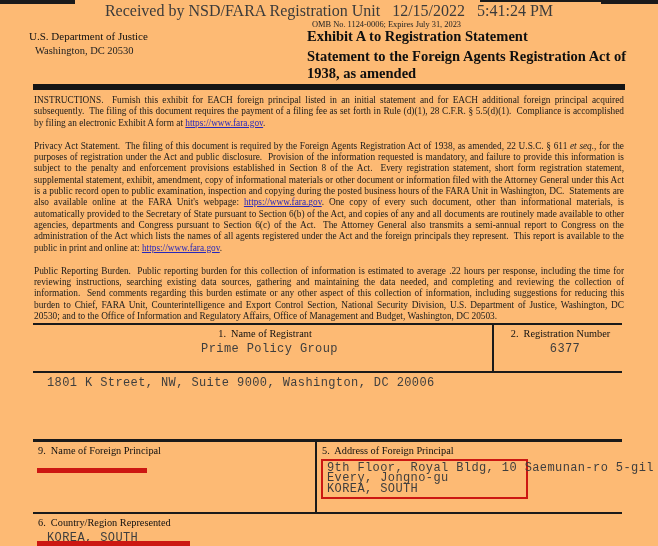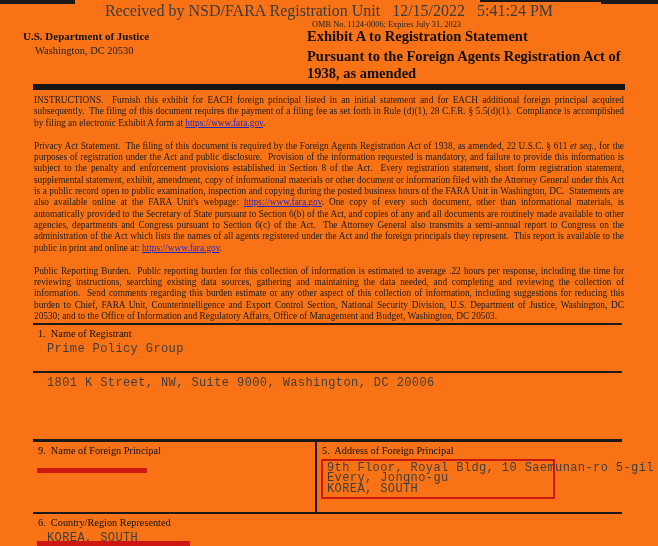--- a/index.html
+++ b/index.html
@@ -1,81 +1,85 @@
 <!DOCTYPE html>
 <html><head>
 <meta charset="utf-8">
 <style>
   html,body{margin:0;padding:0;background:#ffffff;}
-  .page{position:relative;width:658px;height:546px;background:#f97316;outline:1px solid #e3e3e3;
+  .page{position:relative;width:658px;height:546px;background:#fdba74;outline:1px solid #e3e3e3;
         font-family:"Liberation Serif",serif;color:#181818;overflow:hidden;}
   .corner-mark{position:absolute;background:#1a1a1a;}
   .stamp-line{position:absolute;top:2px;left:0;width:100%;text-align:center;
         font-size:16px;color:#3b3b3b;white-space:pre;}
   .omb{position:absolute;top:20px;left:312px;font-size:8.4px;color:#222;}
-  .agency{position:absolute;left:23px;top:30px;font-size:11px;font-weight:bold;color:#111;}
+  .agency{position:absolute;left:29px;top:30px;font-size:11px;font-weight:normal;color:#111;}
   .agency-city{position:absolute;left:35px;top:45px;font-size:10.5px;color:#222;}
   .doc-title{position:absolute;left:307px;top:28px;width:322px;font-size:14.5px;font-weight:bold;
         color:#0f0f0f;line-height:17px;}
   .doc-subtitle{margin-top:3px;}
   .bar{position:absolute;left:33px;top:84px;width:592px;height:6px;background:#151515;}
   .paras{position:absolute;left:34px;top:95px;width:590px;font-size:9.3px;line-height:11.3px;
         text-align:justify;color:#1b1b1b;}
   .para{margin:0 0 12px 0;white-space:pre-wrap;}
   .link{color:#2727bb;text-decoration:underline;cursor:pointer;margin-top:22px;}
   .ital{font-style:italic;}
   .ftable{position:absolute;left:33px;top:323px;width:589px;border-top:2px solid #1a1a1a;}
   .frow{position:relative;border-bottom:2px solid #1a1a1a;display:flex;}
   .frow.thickb{border-bottom:3px solid #1a1a1a;}
   .fcell{position:relative;box-sizing:border-box;}
   .fcell.divl{border-left:2px solid #1a1a1a;}
   .flabel{font-size:10.3px;color:#101010;padding:3px 0 0 5px;white-space:pre-wrap;}
   .fvalue{font-family:Liberation Mono, monospace;font-size:12px;
         letter-spacing:0.4px;color:#3e3e3e;padding:3px 0 0 14px;white-space:pre;}
   .red-underline{position:absolute;background:#cc1712;height:5px;}
-  .addr-box{margin:3px 0 0 4px;width:234px;border:2px solid #cc1712;padding:2px 0 3px 4px;box-sizing:border-box;}
+  .addr-box{margin:3px 0 0 4px;width:207px;border:2px solid #cc1712;padding:2px 0 3px 4px;box-sizing:border-box;}
   .addr-box .fvalue{padding:0;line-height:10.4px;}
 </style>
 </head>
 <body>
 
 <div class="page">
 
   <div class="corner-mark" style="left:0;top:0;width:75px;height:4px;"></div>
   <div class="corner-mark" style="left:480px;top:0;width:178px;height:2px;"></div>
   <div class="corner-mark" style="left:601px;top:0;width:57px;height:4px;"></div>
 
   <div class="stamp-line"><span>Received by NSD/FARA Registration Unit</span><span style="margin-left:12px;">12/15/2022   5:41:24 PM</span></div>
 
   <div class="omb">OMB No. 1124-0006; Expires July 31, 2023</div>
 
   <div class="agency">U.S. Department of Justice</div>
   <div class="agency-city">Washington, DC 20530</div>
 
   <div class="doc-title">
     <div>Exhibit A to Registration Statement</div>
-    <div class="doc-subtitle">Pursuant to the Foreign Agents Registration Act of 1938, as amended</div>
+    <div class="doc-subtitle">Statement to the Foreign Agents Registration Act of 1938, as amended</div>
   </div>
 
   <div class="bar"></div>
 
   <div class="paras">
     <p class="para"><span>INSTRUCTIONS.  Furnish this exhibit for EACH foreign principal listed in an initial statement and for EACH additional foreign principal acquired subsequently.  The filing of this document requires the payment of a filing fee as set forth in Rule (d)(1), 28 C.F.R. § 5.5(d)(1).  Compliance is accomplished by filing an electronic Exhibit A form at </span><a class="link">https://www.fara.gov</a><span>.</span></p>
 
     <p class="para"><span>Privacy Act Statement.  The filing of this document is required by the Foreign Agents Registration Act of 1938, as amended, 22 U.S.C. § 611 </span><span class="ital">et seq.</span><span>, for the purposes of registration under the Act and public disclosure.  Provision of the information requested is mandatory, and failure to provide this information is subject to the penalty and enforcement provisions established in Section 8 of the Act.  Every registration statement, short form registration statement, supplemental statement, exhibit, amendment, copy of informational materials or other document or information filed with the Attorney General under this Act is a public record open to public examination, inspection and copying during the posted business hours of the FARA Unit in Washington, DC.  Statements are also available online at the FARA Unit's webpage: </span><a class="link">https://www.fara.gov</a><span>. One copy of every such document, other than informational materials, is automatically provided to the Secretary of State pursuant to Section 6(b) of the Act, and copies of any and all documents are routinely made available to other agencies, departments and Congress pursuant to Section 6(c) of the Act.  The Attorney General also transmits a semi-annual report to Congress on the administration of the Act which lists the names of all agents registered under the Act and the foreign principals they represent.  This report is available to the public in print and online at: </span><a class="link">https://www.fara.gov</a><span>.</span></p>
 
     <p class="para">Public Reporting Burden.  Public reporting burden for this collection of information is estimated to average .22 hours per response, including the time for reviewing instructions, searching existing data sources, gathering and maintaining the data needed, and completing and reviewing the collection of information.  Send comments regarding this burden estimate or any other aspect of this collection of information, including suggestions for reducing this burden to Chief, FARA Unit, Counterintelligence and Export Control Section, National Security Division, U.S. Department of Justice, Washington, DC 20530; and to the Office of Information and Regulatory Affairs, Office of Management and Budget, Washington, DC 20503.</p>
   </div>
 
   <div class="ftable">
 
-    <div class="frow" style="height:46px;">
+    <div class="frow" style="height:46px;text-align:center;">
       <div class="fcell" style="width:459px;">
         <div class="flabel">1.  Name of Registrant</div>
         <div class="fvalue">Prime Policy Group</div>
+      </div>
+      <div class="fcell divl" style="flex:1;">
+        <div class="flabel">2.  Registration Number</div>
+        <div class="fvalue">6377</div>
       </div>
     </div>
 
     <div class="frow thickb" style="height:66px;">
       <div class="fcell" style="width:100%;">
         <div class="fvalue">1801 K Street, NW, Suite 9000, Washington, DC 20006</div>
       </div>
     </div>
 
     <div class="frow" style="height:70px;">

